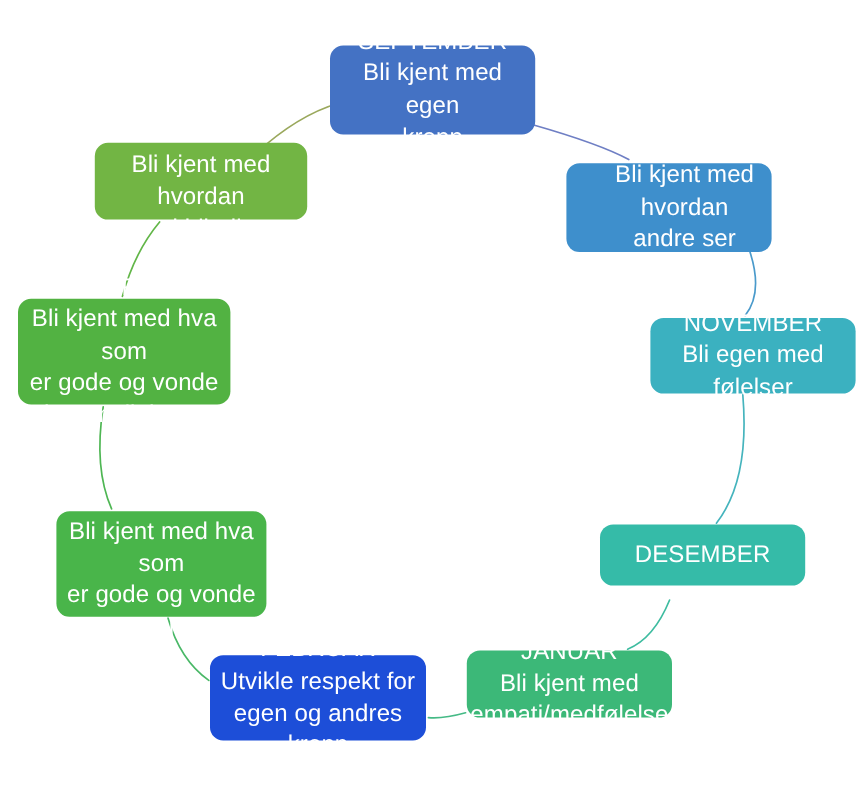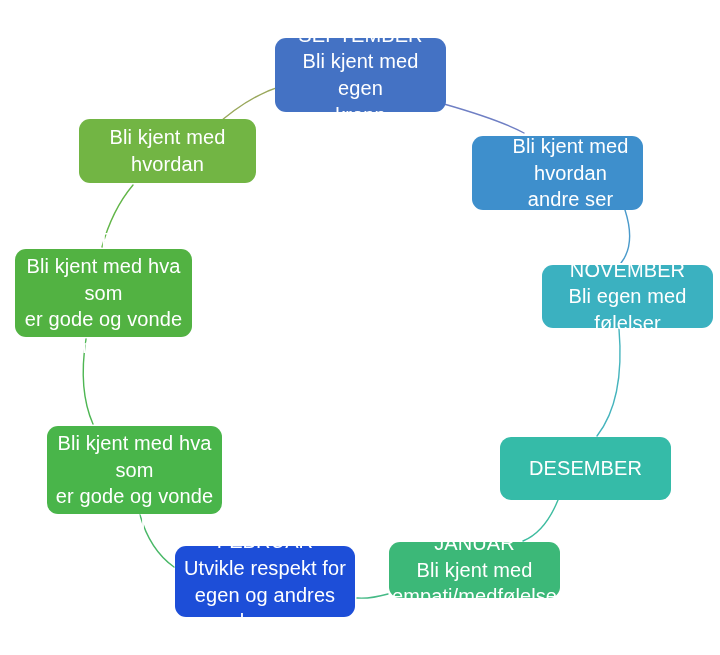--- a/index.html
+++ b/index.html
@@ -75,21 +75,21 @@
       </div>
       <div class="node" style="left: 472px; top: 136px; width: 171px; height: 74px; background: rgb(62, 143, 204); padding-left: 32px;">
         <span class="month">OKTOBER</span>
         <span class="desc">Bli kjent med hvordan
 andre ser ut/ulikheter</span>
       </div>
       <div class="node" style="left: 531px; top: 265px; width: 171px; height: 63px; background: rgb(59, 177, 192); margin-left: 11px;">
         <span class="month">NOVEMBER</span>
         <span class="desc">Bli egen med følelser</span>
       </div>
-      <div class="node" style="left: 500px; top: 437px; width: 171px; height: 63px; background: rgb(53, 187, 168);">
+      <div class="node" style="left: 500px; top: 437px; width: 171px; height: 51px; background: rgb(53, 187, 168);">
         <span class="month">DESEMBER</span>
       </div>
       <div class="node" style="left: 389px; top: 542px; width: 171px; height: 56px; background: rgb(60, 184, 120);">
         <span class="month">JANUAR</span>
         <span class="desc">Bli kjent med
 empati/medfølelse</span>
       </div>
       <div class="node" style="left: 175px; top: 546px; width: 180px; height: 71px; background: #1d4ed8;">
         <span class="month">FEBRUAR</span>
         <span class="desc">Utvikle respekt for

